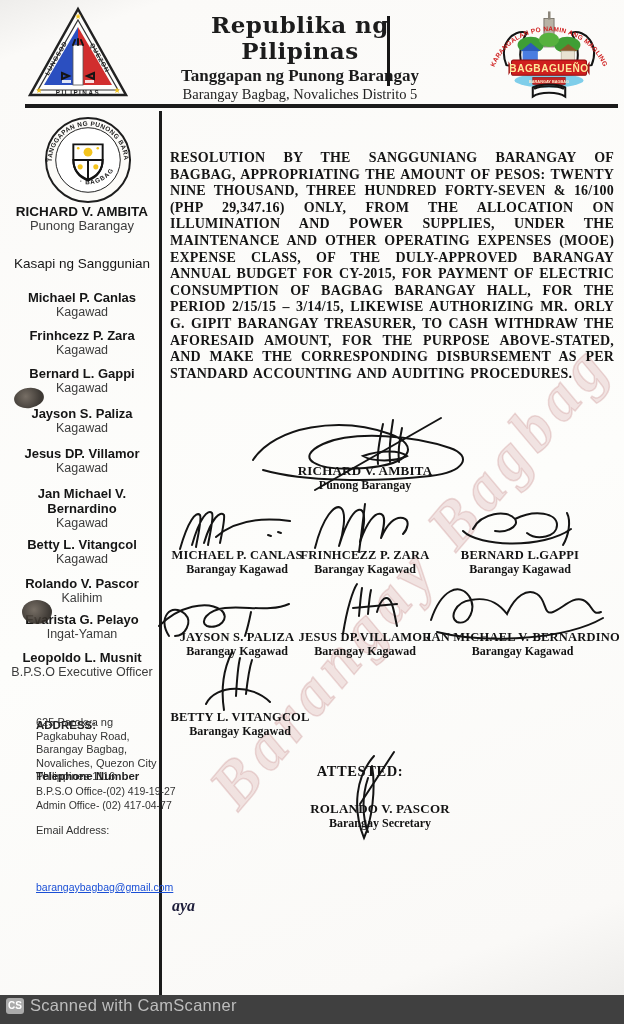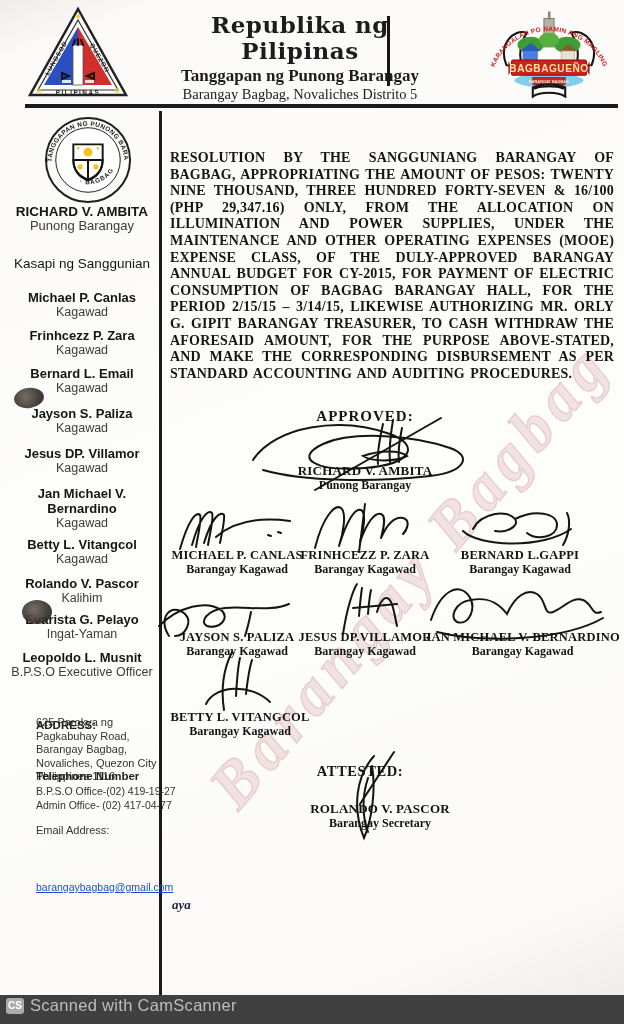--- a/index.html
+++ b/index.html
@@ -38,21 +38,21 @@
   .sig-block{position:absolute;text-align:center;font-family:"Liberation Serif",serif;font-weight:700;color:#131313;}
   .sig-name{font-size:12.5px;line-height:14px;letter-spacing:.2px;}
   .sig-title{font-size:12px;line-height:14px;}
   .sig-svg{position:absolute;}
   .sig-svg path{fill:none;stroke:#141414;stroke-width:2;stroke-linecap:round;}
   .watermark{position:absolute;left:110px;top:538px;width:600px;text-align:center;
       transform:rotate(-50deg);font-family:"Liberation Serif",serif;font-weight:700;font-style:italic;
       font-size:64px;letter-spacing:7px;color:rgba(208,156,156,0.26);
       -webkit-text-stroke:1.5px rgba(198,140,140,0.30);pointer-events:none;}
   .initials{position:absolute;left:172px;top:897px;font-family:"Liberation Serif",serif;
-      font-weight:700;font-style:italic;font-size:13px;color:#1d1d3a;}
+      font-weight:700;font-style:italic;font-size:16px;color:#1d1d3a;}
   
   .footer{position:absolute;left:0;top:995px;width:624px;height:29px;background:#404040;}
   .cs-badge{position:absolute;left:6px;top:3px;width:18px;height:16px;background:#ababab;border-radius:3px;
       color:#fff;font-weight:700;font-size:10px;line-height:16px;text-align:center;}
   .cs-text{position:absolute;left:30px;top:1px;font-size:16.5px;color:#bdbdbd;letter-spacing:.3px;}
 </style>
 </head>
 <body>
 
 <div class="page">
@@ -149,21 +149,21 @@
 
     <div class="sb" style="top:290px;">
       <div class="sb-name">Michael P. Canlas</div>
       <div class="sb-title">Kagawad</div>
     </div>
     <div class="sb" style="top:328px;">
       <div class="sb-name">Frinhcezz P. Zara</div>
       <div class="sb-title">Kagawad</div>
     </div>
     <div class="sb" style="top:366px;">
-      <div class="sb-name">Bernard L. Email</div>
+      <div class="sb-name">Bernard L. Gappi</div>
       <div class="sb-title">Kagawad</div>
     </div>
     <div class="sb" style="top:406px;">
       <div class="sb-name">Jayson S. Paliza</div>
       <div class="sb-title">Kagawad</div>
     </div>
     <div class="sb" style="top:446px;">
       <div class="sb-name">Jesus DP. Villamor</div>
       <div class="sb-title">Kagawad</div>
     </div>
@@ -196,21 +196,20 @@
     <div class="sb-left sb-small" style="top:824px;">Email Address:</div>
     <a class="sb-left email-link" style="top:838px;" href="#">barangaybagbag@gmail.com</a>
 
     <div class="blob blob1"></div>
     <div class="blob blob2"></div>
 
     <div class="watermark">Barangay Bagbag</div>
 
     <div class="resolution">RESOLUTION BY THE SANGGUNIANG BARANGAY OF BAGBAG, APPROPRIATING THE AMOUNT OF PESOS: TWENTY NINE THOUSAND, THREE HUNDRED FORTY-SEVEN &amp; 16/100 (PHP 29,347.16) ONLY, FROM THE ALLOCATION ON ILLUMINATION AND POWER SUPPLIES, UNDER THE MAINTENANCE AND OTHER OPERATING EXPENSES (MOOE) EXPENSE CLASS, OF THE DULY-APPROVED BARANGAY ANNUAL BUDGET FOR CY-2015, FOR PAYMENT OF ELECTRIC CONSUMPTION OF BAGBAG BARANGAY HALL, FOR THE PERIOD 2/15/15 – 3/14/15, LIKEWISE AUTHORIZING MR. ORLY G. GIPIT BARANGAY TREASURER, TO CASH WITHDRAW THE AFORESAID AMOUNT, FOR THE PURPOSE ABOVE-STATED, AND MAKE THE CORRESPONDING DISBURSEMENT AS PER STANDARD ACCOUNTING AND AUDITING PROCEDURES.</div>
 
-    <div class="center-label approved">APPROVED:</div>
 
     <svg class="sig-svg" style="left:245px;top:412px;" width="235" height="85" viewBox="0 0 235 85">
       <path d="M8,48 C30,14 95,4 145,22 C175,33 168,52 120,56 C70,60 48,46 78,32 C110,18 170,24 205,36 C228,44 220,60 185,64 C130,70 60,70 18,58"></path>
       <path d="M196,6 L70,78"></path>
       <path d="M138,12 C134,30 132,44 133,52 M148,8 C145,26 144,40 145,50 M157,16 C154,30 153,42 154,50"></path>
       <path d="M118,44 C135,38 155,38 162,44 C150,50 128,50 118,44 Z" fill="#151515" stroke="none"></path>
     </svg>
     <div class="sig-block" style="left:240px;top:464px;width:250px;">
       <div class="sig-name" style="font-size:13px;">RICHARD V. AMBITA</div>
       <div class="sig-title">Punong Barangay</div>

